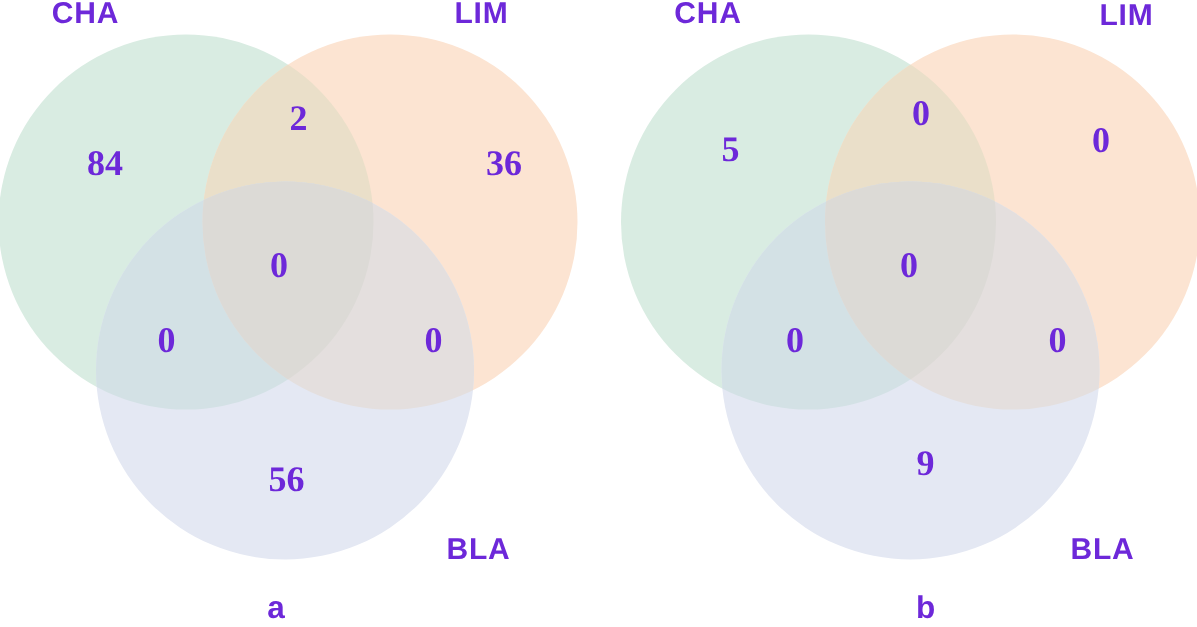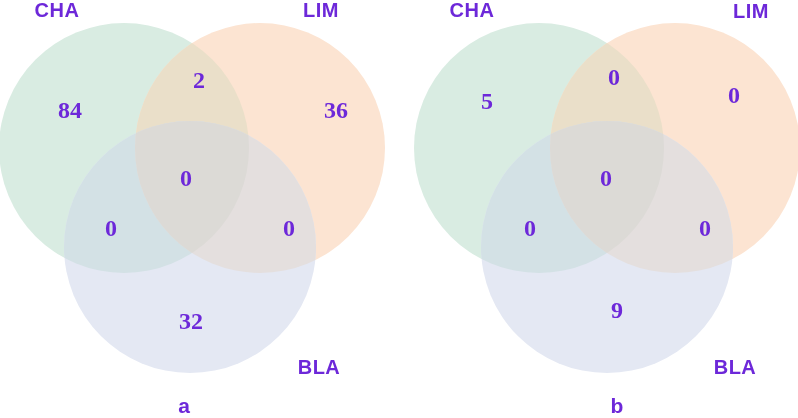--- a/index.html
+++ b/index.html
@@ -90,21 +90,21 @@
     <div class="lbl set-label pa-lim">LIM</div>
     <div class="lbl set-label pa-bla">BLA</div>
     <div class="lbl caption pa-cap">a</div>
 
     <div class="lbl count pa-cha-only">84</div>
     <div class="lbl count pa-cha-lim">2</div>
     <div class="lbl count pa-lim-only">36</div>
     <div class="lbl count pa-all">0</div>
     <div class="lbl count pa-cha-bla">0</div>
     <div class="lbl count pa-lim-bla">0</div>
-    <div class="lbl count pa-bla-only">32</div>
+    <div class="lbl count pa-bla-only">56</div>
   </div>
 
   <div class="panel" id="panel-b">
     <svg width="399" height="418" viewBox="0 0 399 418">
       <defs>
         <clipPath id="b-clip-cha">
             <circle cx="140" cy="148" r="125"></circle>
           </clipPath>
         <clipPath id="b-clip-lim">
             <circle cx="276" cy="148" r="125"></circle>

